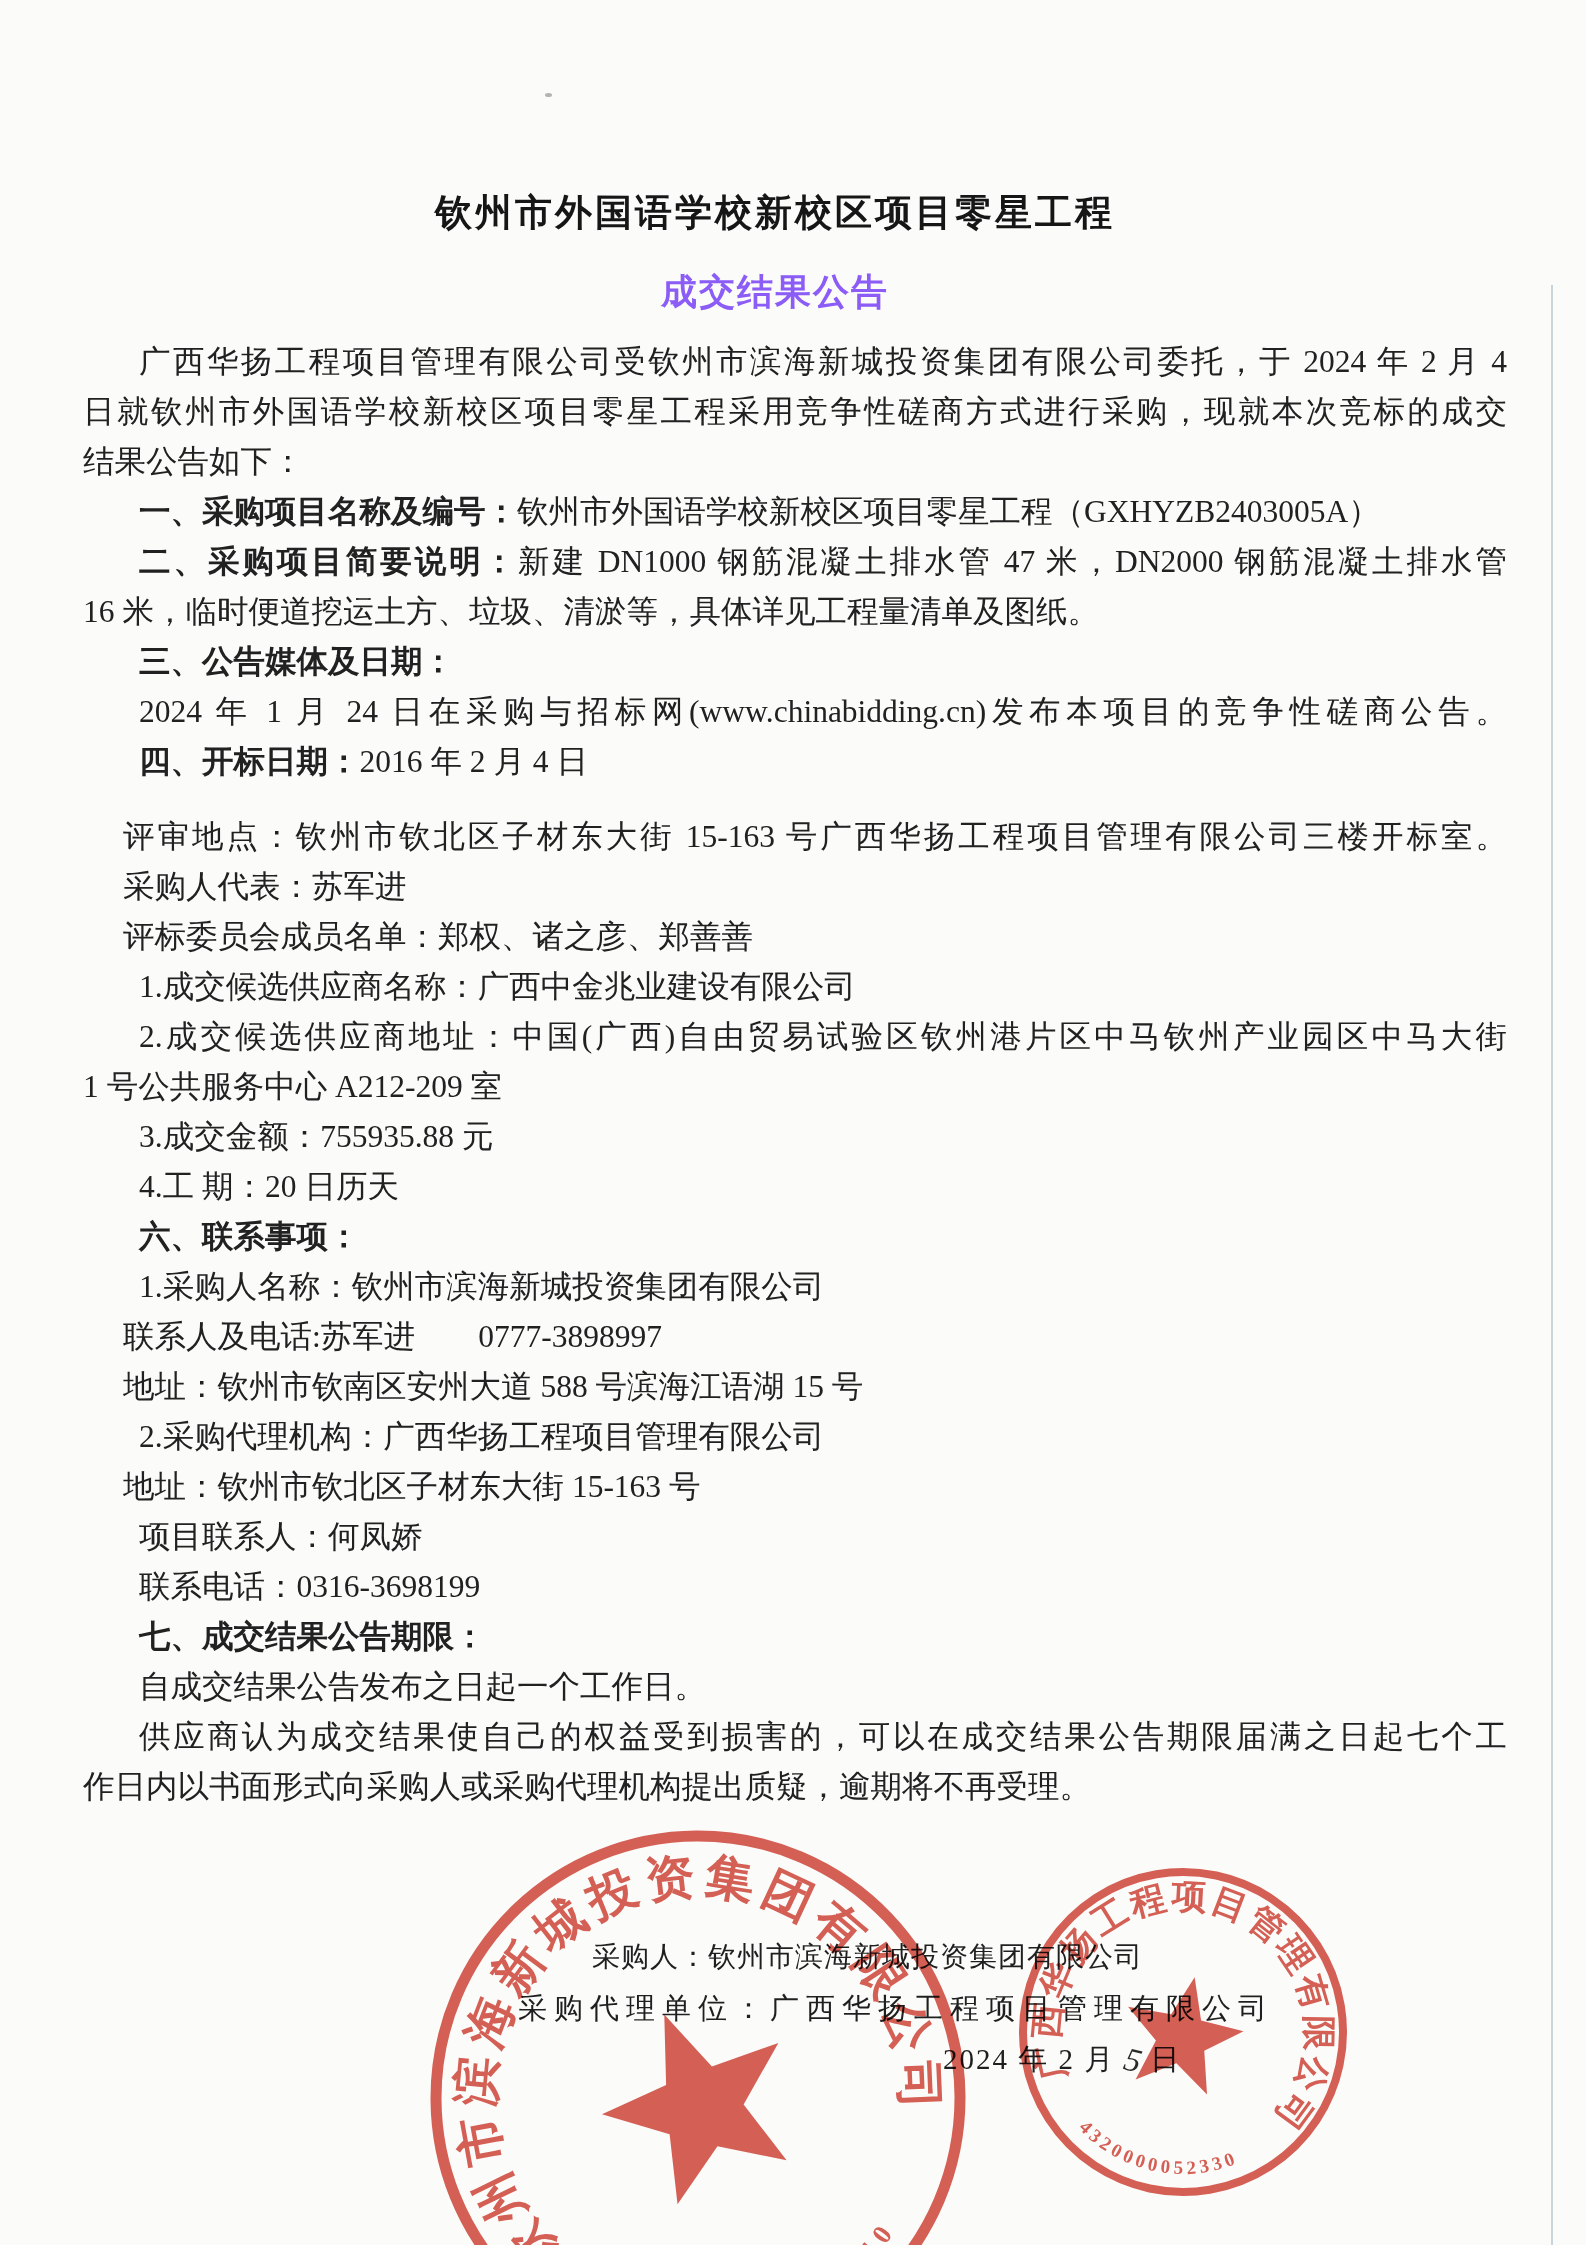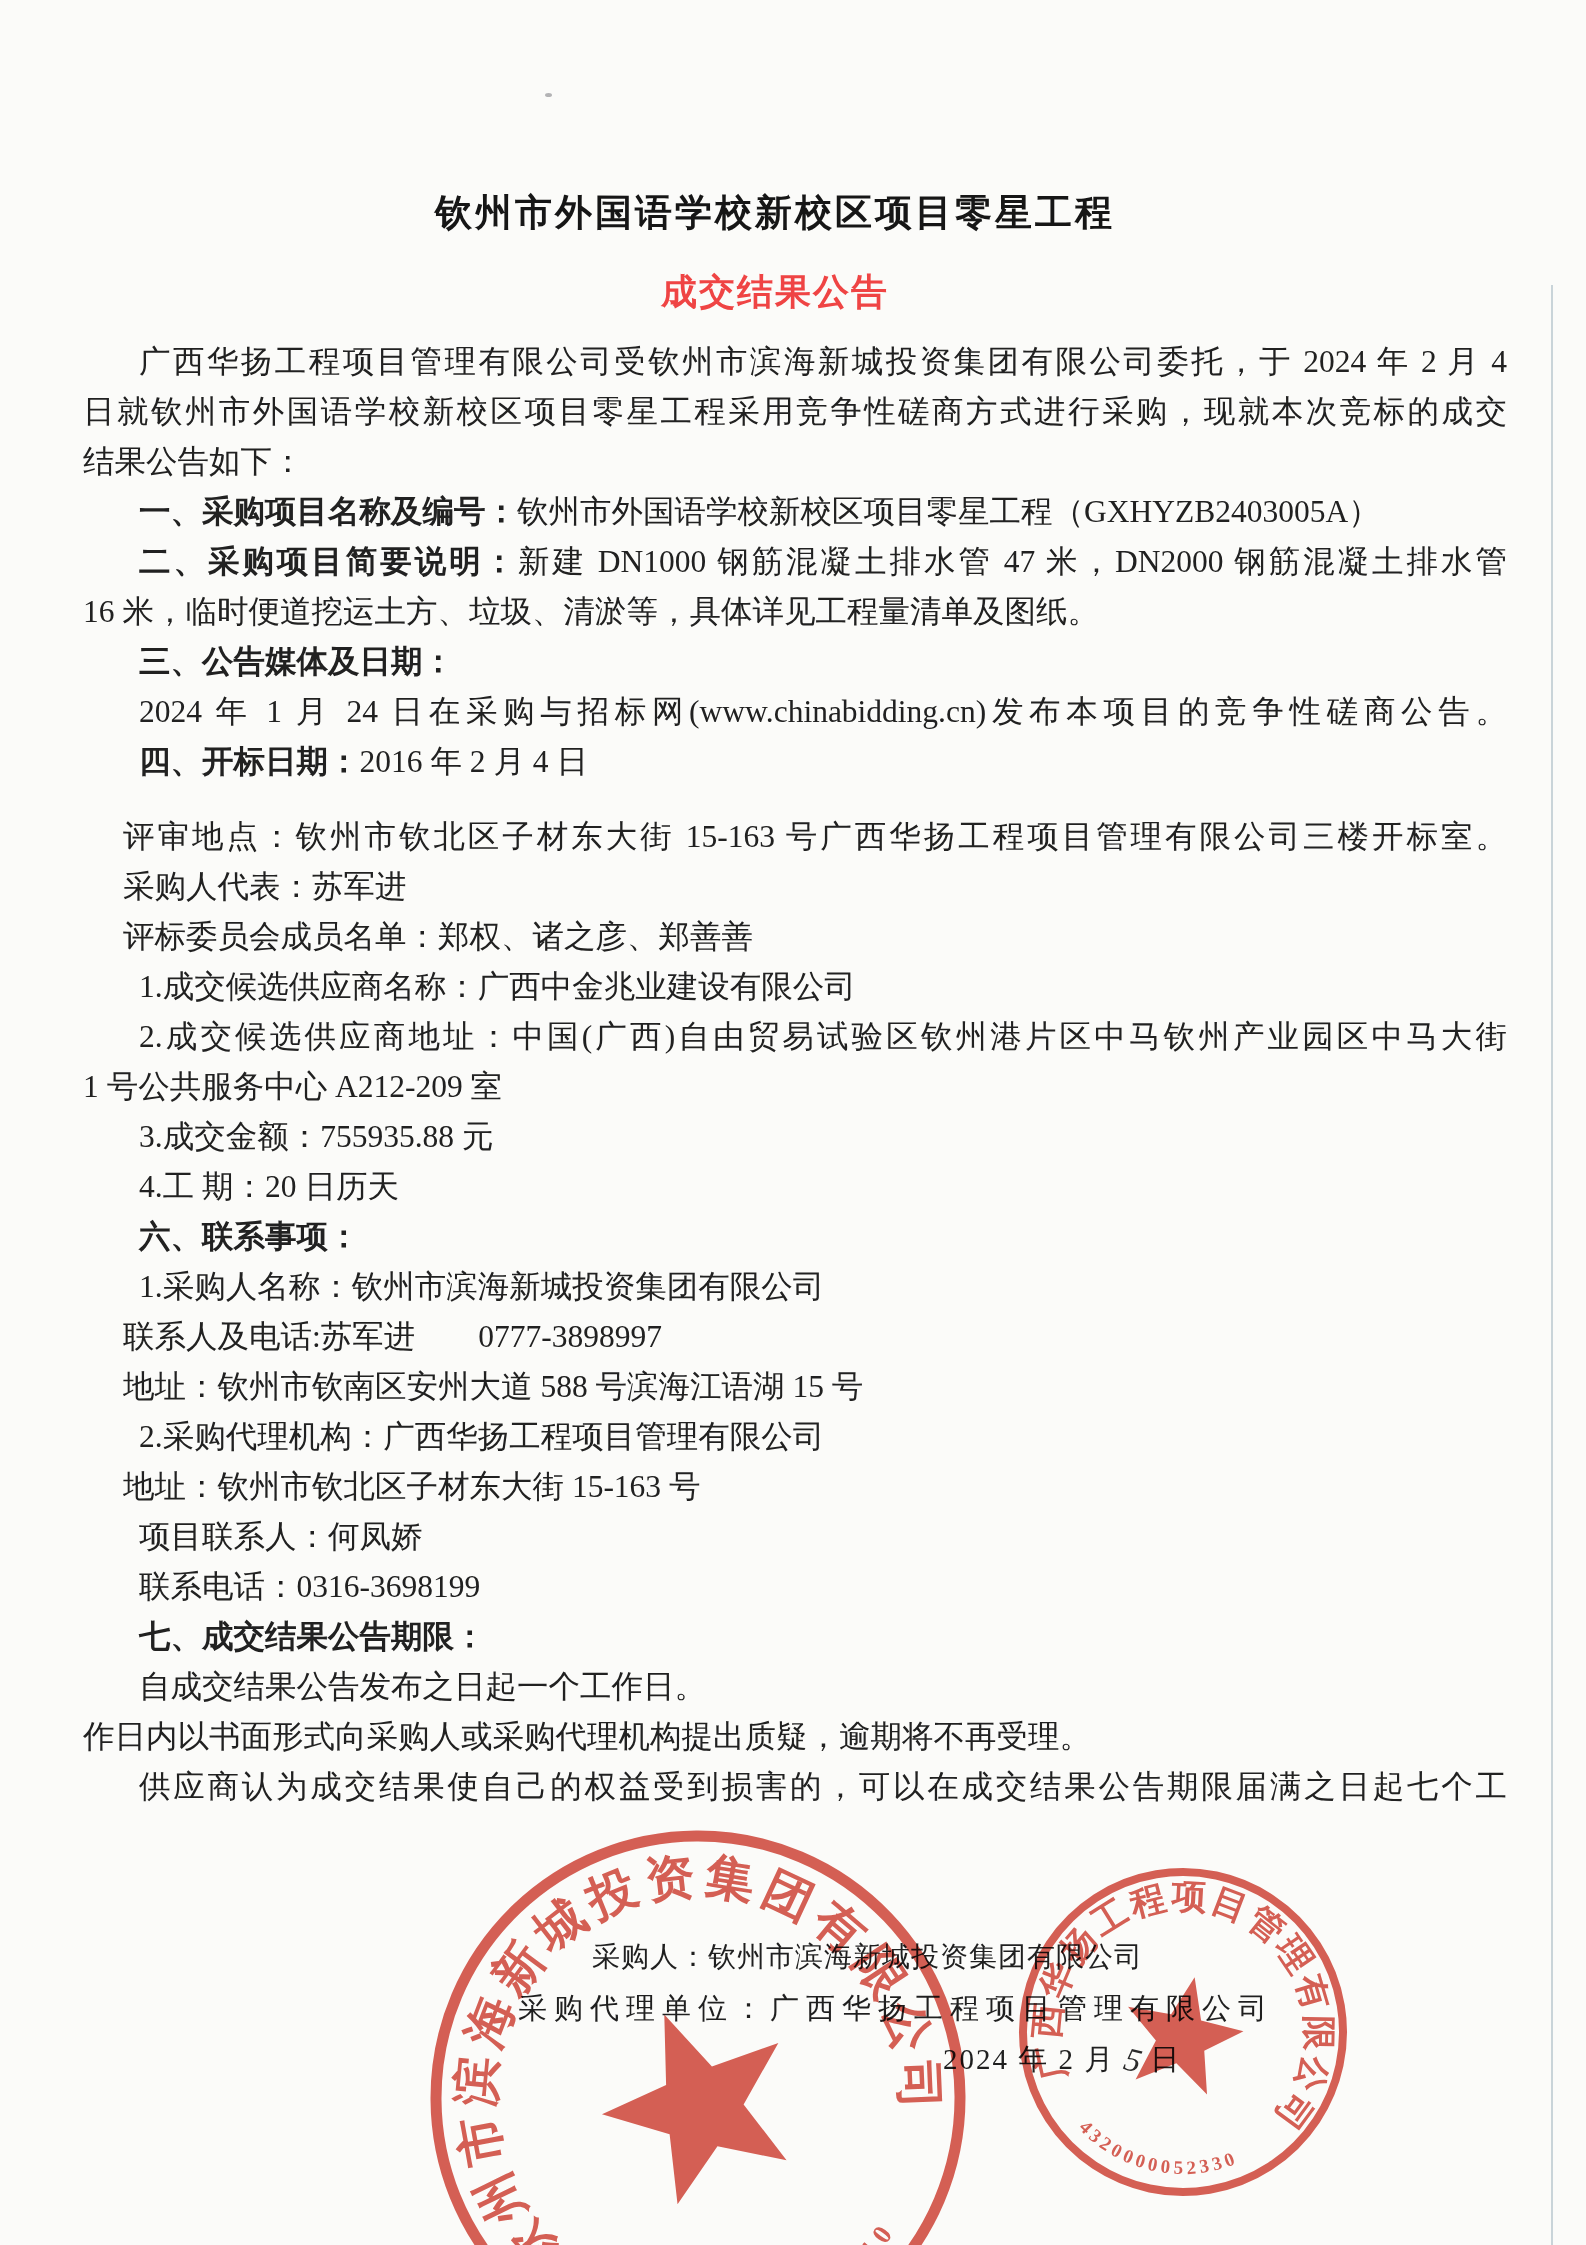--- a/index.html
+++ b/index.html
@@ -13,21 +13,21 @@
     color:#222;
   }
   .doc-title{
     position:absolute;top:188px;left:40px;width:1470px;
     text-align:center;font-size:37px;font-weight:bold;
     letter-spacing:3px;color:#161616;
   }
   .doc-subtitle{
     position:absolute;top:268px;left:40px;width:1470px;
     text-align:center;font-size:36px;font-weight:bold;
-    letter-spacing:2px;color:#ef4444;
+    letter-spacing:2px;color:#8b5cf6;
   }
   .doc-body{
     position:absolute;top:337px;left:83px;width:1424px;
     font-size:31.5px;line-height:50px;color:#212121;
   }
   .doc-body .line{white-space:nowrap;}
   .doc-body .line.j{white-space:normal;text-align:justify;text-align-last:justify;}
   .doc-body .line.il{padding-left:56px;}
   .doc-body .line.il.j{padding-left:0;text-indent:56px;}
   .doc-body .line.im{padding-left:40px;}
@@ -89,22 +89,22 @@
       <div class="line il"><span class="b">六、联系事项：</span></div>
       <div class="line il"><span>1.采购人名称：钦州市滨海新城投资集团有限公司</span></div>
       <div class="line im"><span>联系人及电话:苏军进　　0777-3898997</span></div>
       <div class="line im"><span>地址：钦州市钦南区安州大道 588 号滨海江语湖 15 号</span></div>
       <div class="line il"><span>2.采购代理机构：广西华扬工程项目管理有限公司</span></div>
       <div class="line im"><span>地址：钦州市钦北区子材东大街 15-163 号</span></div>
       <div class="line il"><span>项目联系人：何凤娇</span></div>
       <div class="line il"><span>联系电话：0316-3698199</span></div>
       <div class="line il"><span class="b">七、成交结果公告期限：</span></div>
       <div class="line il"><span>自成交结果公告发布之日起一个工作日。</span></div>
+      <div class="line il j"><span>供应商认为成交结果使自己的权益受到损害的，可以在成交结果公告期限届满之日起七个工</span></div>
       <div class="line i0"><span>作日内以书面形式向采购人或采购代理机构提出质疑，逾期将不再受理。</span></div>
-      <div class="line il j"><span>供应商认为成交结果使自己的权益受到损害的，可以在成交结果公告期限届满之日起七个工</span></div>
     </div>
 
   <div class="signature-line sig-buyer">采购人：钦州市滨海新城投资集团有限公司</div>
   <div class="signature-line sig-agent">采购代理单位：广西华扬工程项目管理有限公司</div>
   <div class="signature-line sig-date"><span>2024 年 2 月</span> <span class="hand-digit">5</span> <span>日</span></div>
 
   <svg class="seal seal-left" width="600" height="600" viewBox="0 0 600 600">
     <g transform="rotate(-22 300 300)">
       <circle cx="300" cy="300" r="262" fill="none" stroke="#d34a3e" stroke-width="11"></circle>
       <path id="sealL-company-path" d="M 132.1 417.7 A 205 205 0 1 1 467.9 417.7" fill="none"></path>

